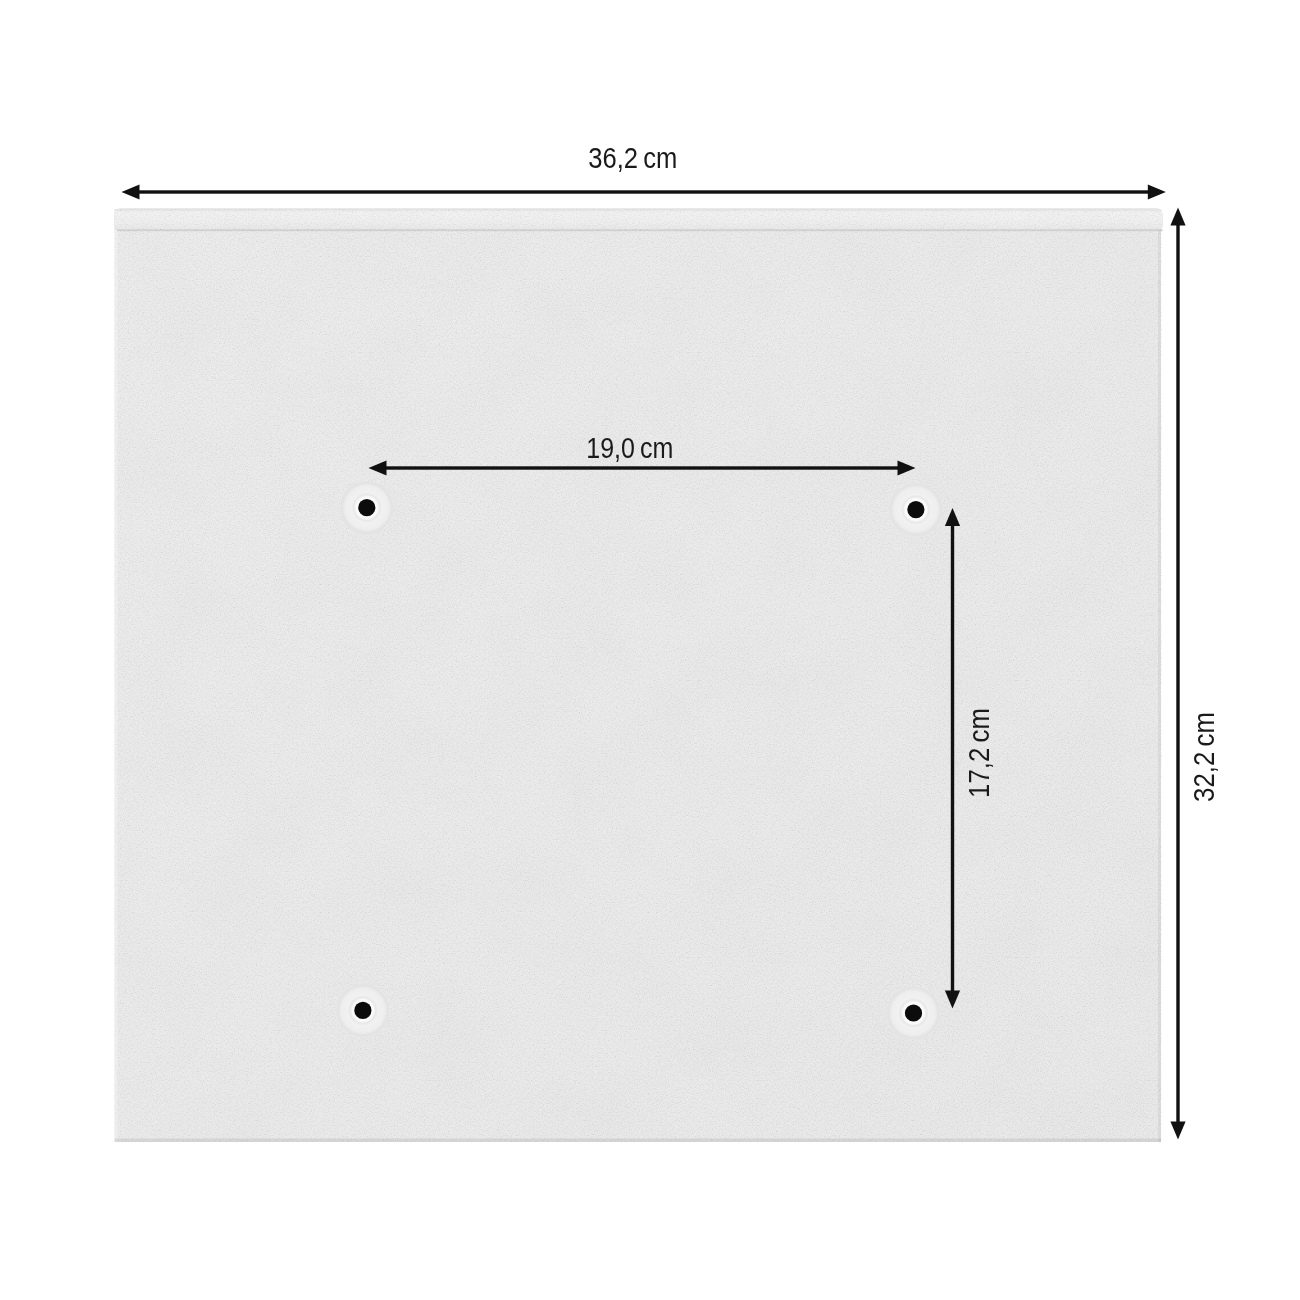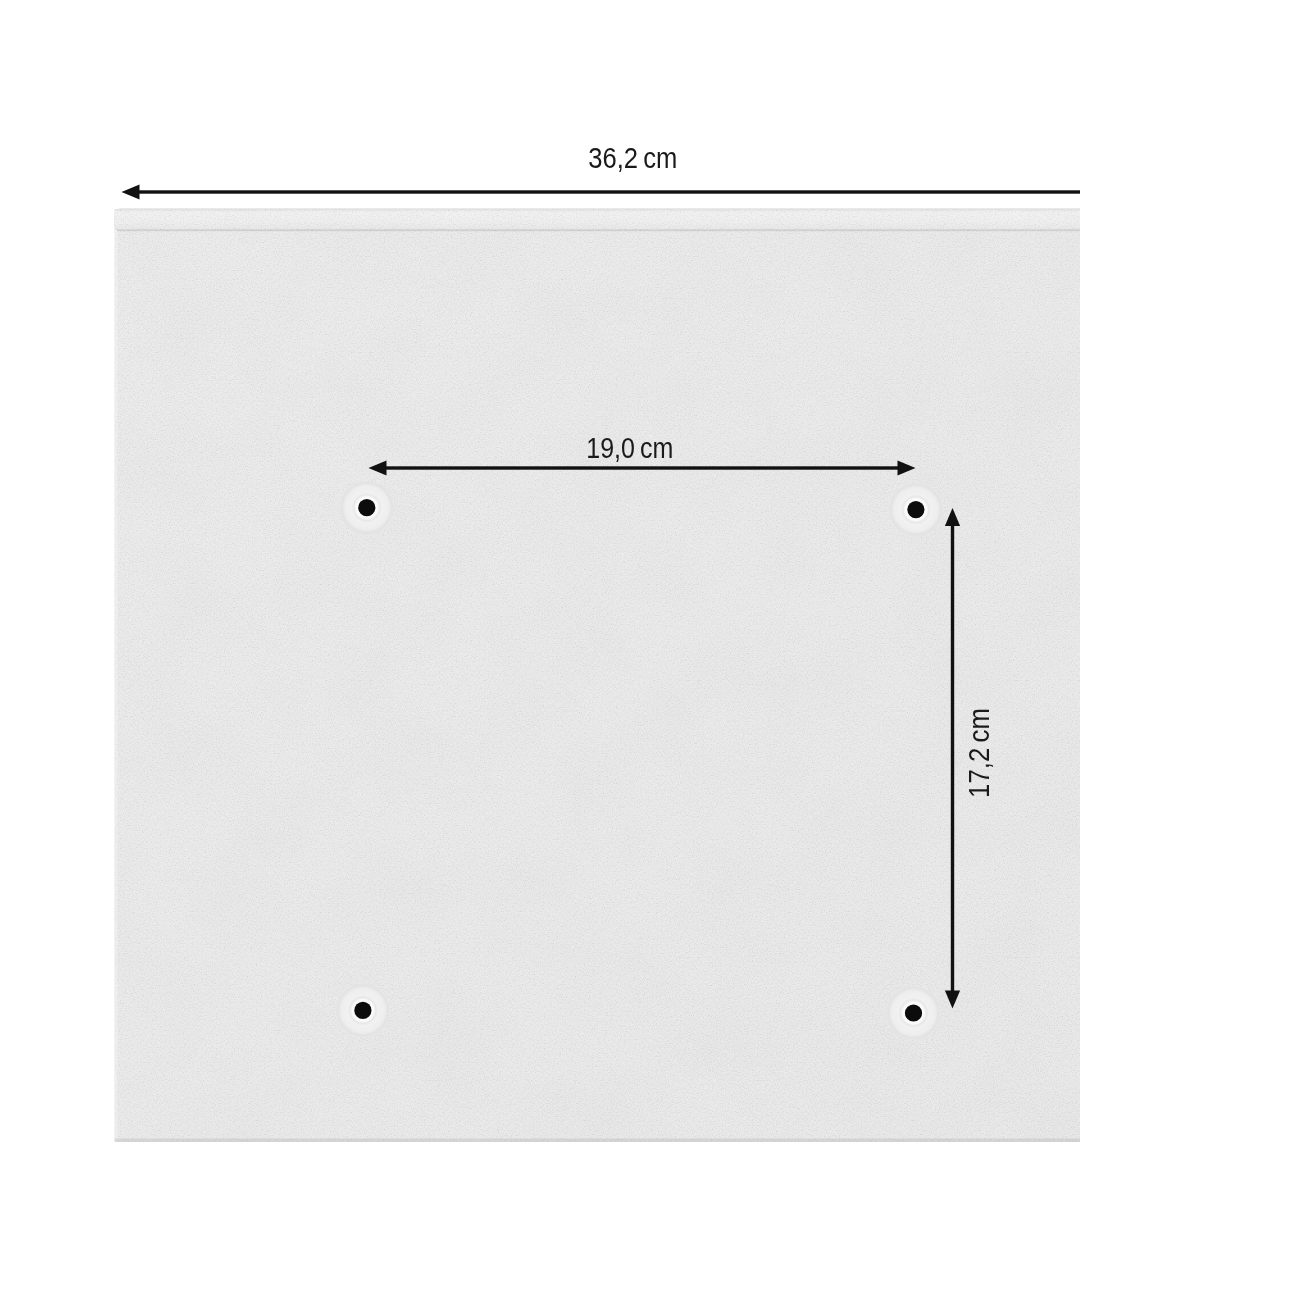--- a/index.html
+++ b/index.html
@@ -1,16 +1,16 @@
 <!DOCTYPE html>
 <html><head>
 <meta charset="utf-8">
 <style>
   html,body{margin:0;padding:0;background:#ffffff;}
-  .page{position:relative;width:1080px;height:1300px;background:#ffffff;overflow:hidden;
+  .page{position:relative;width:1300px;height:1300px;background:#ffffff;overflow:hidden;
         font-family:"Liberation Sans",sans-serif;}
 </style>
 </head>
 <body>
 <div class="page">
 <svg width="1300" height="1300" viewBox="0 0 1300 1300" xmlns="http://www.w3.org/2000/svg">
   <defs>
     <filter id="grain" x="0" y="0" width="100%" height="100%">
       <feTurbulence type="fractalNoise" baseFrequency="0.78" numOctaves="2" seed="7" stitchTiles="stitch"></feTurbulence>
       <feColorMatrix type="matrix" values="1 0 0 0 0  1 0 0 0 0  1 0 0 0 0  0 0 0 0 0.25"></feColorMatrix>

